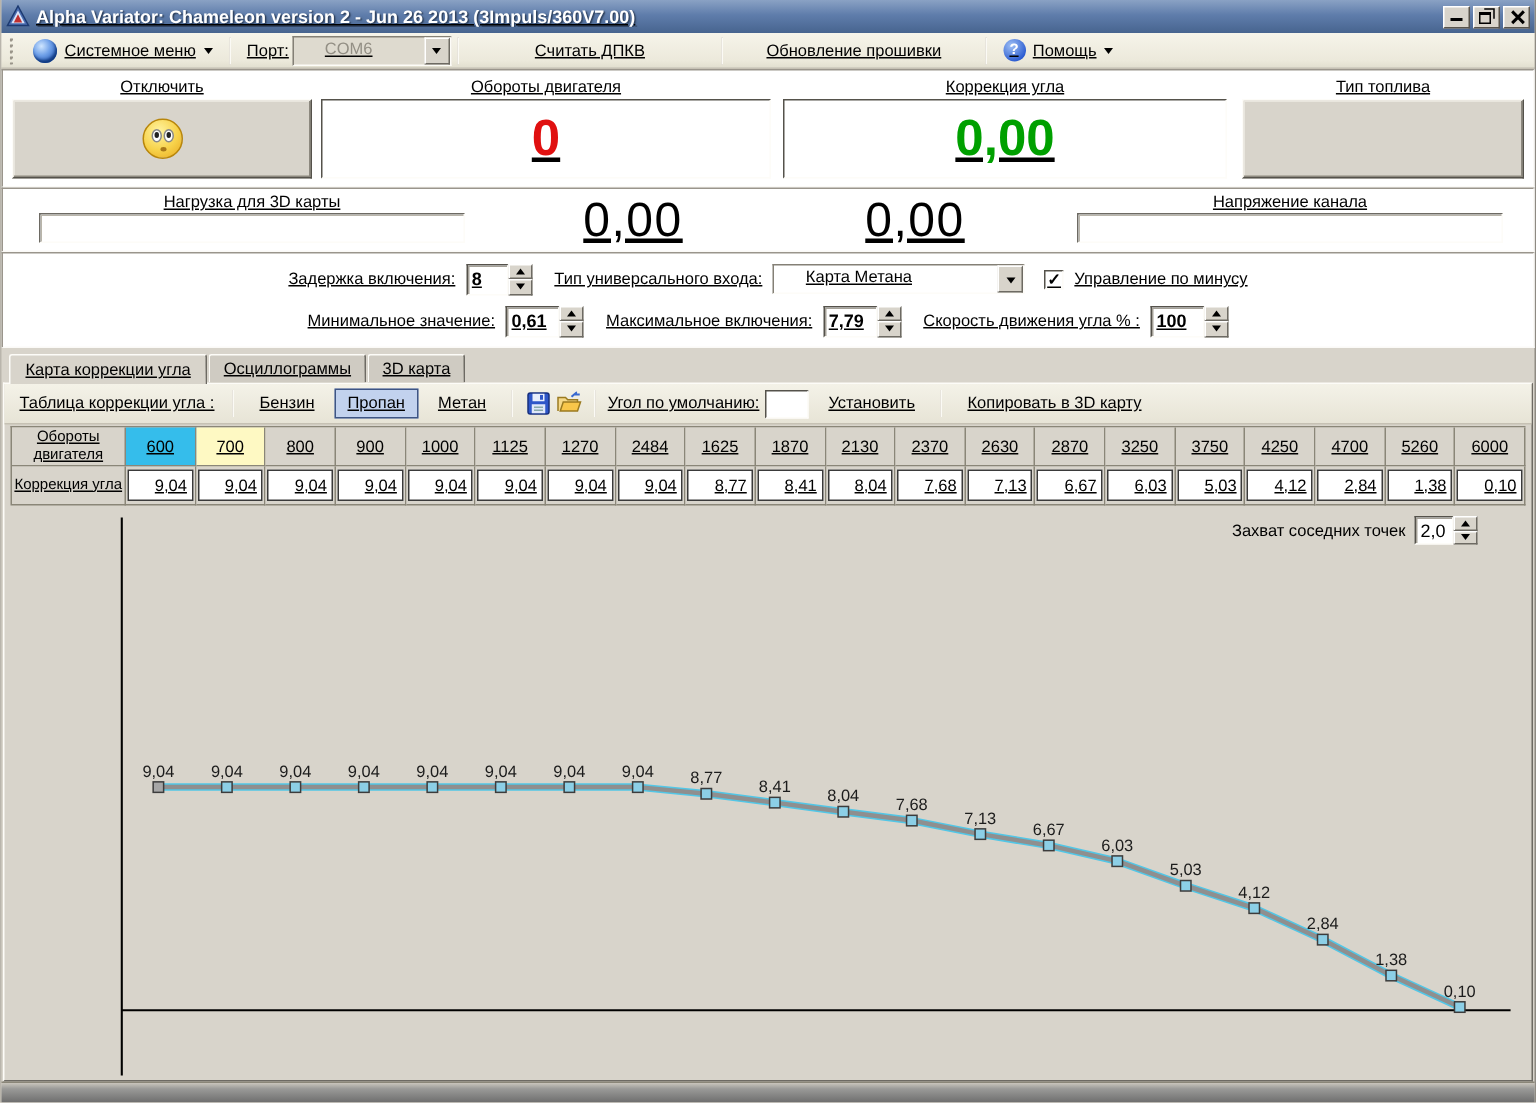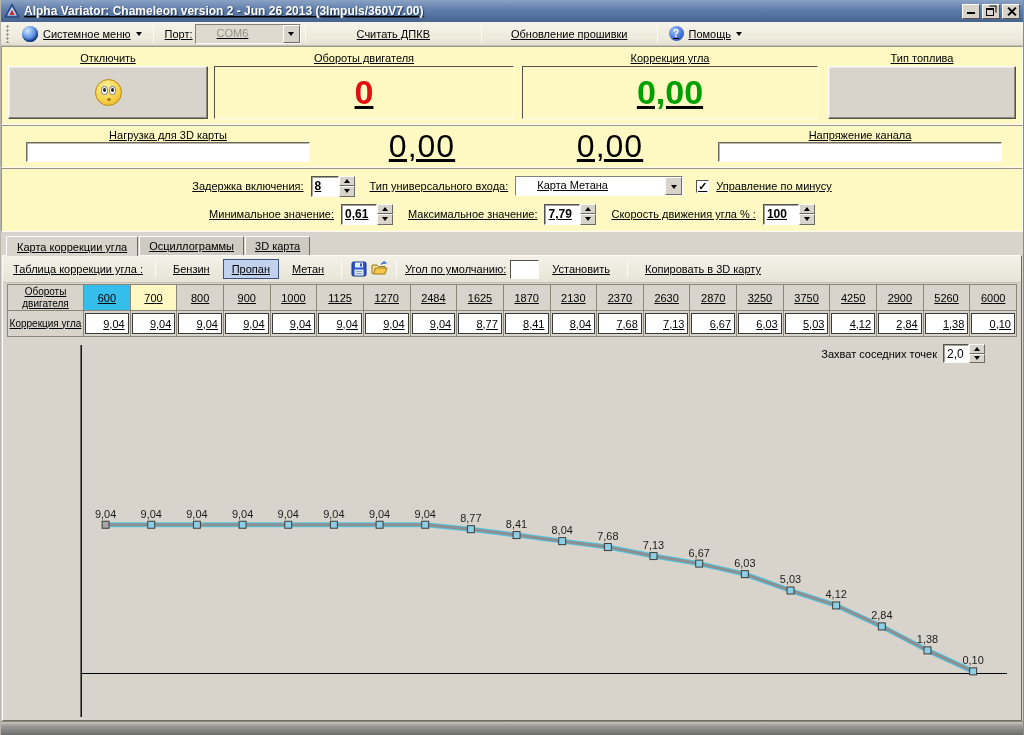--- a/index.html
+++ b/index.html
@@ -28,21 +28,21 @@
   .drop-arrow { width:0; height:0; border-left:3px solid transparent; border-right:3px solid transparent; border-top:4px solid #000; margin-top:1px; }
   .globe { width:16px; height:16px; border-radius:50%; background:radial-gradient(circle at 35% 30%,#cfe6ff 0%,#6fa0e8 40%,#2255b0 85%); box-shadow:inset -1px -2px 2px #113a80; }
   .help-badge { width:15px; height:15px; border-radius:50%; background:radial-gradient(circle at 35% 30%,#9fc0f5,#2a5bd0 75%); color:#fff; font-weight:bold; font-size:10px; display:flex; align-items:center; justify-content:center; }
   .combo { display:flex; align-items:stretch; border:1px solid; border-color:#848076 #fdfcf8 #fdfcf8 #848076; background:#fff; height:20px; }
   .combo .combo-text { padding:2px 21px; flex:1; white-space:nowrap; overflow:hidden; }
   .combo .combo-btn { width:17px; background:#d8d4cb; border:1px solid; border-color:#fff #6d6a63 #6d6a63 #fff; display:flex; align-items:center; justify-content:center; }
   .combo.disabled { background:#dedacf; }
   .combo.disabled .combo-text { color:#938f85; }
 
   
-  .band { border:1px solid; border-color:#9a958c #fbfaf7 #fbfaf7 #9a958c; background:#fef9c3; flex:none; }
+  .band { border:1px solid; border-color:#9a958c #fbfaf7 #fbfaf7 #9a958c; background:#ffffff; flex:none; }
   .band-status { height:79px; display:flex; padding:3px 6px 5px 6px; }
   .status-col { display:flex; flex-direction:column; }
   .status-label { text-align:center; height:16px; line-height:16px; }
   .big-btn { flex:1; background:#d8d4cb; border:1px solid; border-color:#fdfcf8 #55524b #55524b #fdfcf8; box-shadow:inset -1px -1px 0 #8d897f, inset 1px 1px 0 #e9e6de; display:flex; align-items:center; justify-content:center; cursor:pointer; }
   .big-display { flex:1; border:1px solid; border-color:#55524b #fdfcf8 #fdfcf8 #55524b; display:flex; align-items:center; justify-content:center; font-size:34px; font-weight:bold; }
   .val-red { color:#e01010; }
   .val-green { color:#00a000; }
 
   .smiley { width:27px; height:27px; border-radius:50%; background:radial-gradient(circle at 40% 30%,#fff3a0 0%,#f7d24a 55%,#e8a81e 100%); border:1px solid #b8860b; position:relative; }
   .smiley .eye { position:absolute; top:6px; width:7px; height:9px; border-radius:50%; background:#fff; border:1px solid #888; }
@@ -230,21 +230,21 @@
         <span class="spin-value" style="width:36px;">0,61</span>
         <span class="spin-btns">
           <span class="spin-b">
               <span class="tri-up"></span>
             </span>
           <span class="spin-b">
               <span class="tri-down"></span>
             </span>
         </span>
       </span>
-      <span class="lbl" style="margin-left:8px;">Максимальное значение:</span>
+      <span class="lbl" style="margin-left:8px;">Максимальное включения:</span>
       <span class="spinbox">
         <span class="spin-value" style="width:36px;">7,79</span>
         <span class="spin-btns">
           <span class="spin-b">
               <span class="tri-up"></span>
             </span>
           <span class="spin-b">
               <span class="tri-down"></span>
             </span>
         </span>
@@ -316,21 +316,21 @@
         <div class="hcell">2484</div>
         <div class="hcell">1625</div>
         <div class="hcell">1870</div>
         <div class="hcell">2130</div>
         <div class="hcell">2370</div>
         <div class="hcell">2630</div>
         <div class="hcell">2870</div>
         <div class="hcell">3250</div>
         <div class="hcell">3750</div>
         <div class="hcell">4250</div>
-        <div class="hcell">2900</div>
+        <div class="hcell">4700</div>
         <div class="hcell">5260</div>
         <div class="hcell">6000</div>
         <div class="rowhead">Коррекция угла</div>
         <div class="vcell">
           <div class="vbox">9,04</div>
         </div>
         <div class="vcell">
           <div class="vbox">9,04</div>
         </div>
         <div class="vcell">

